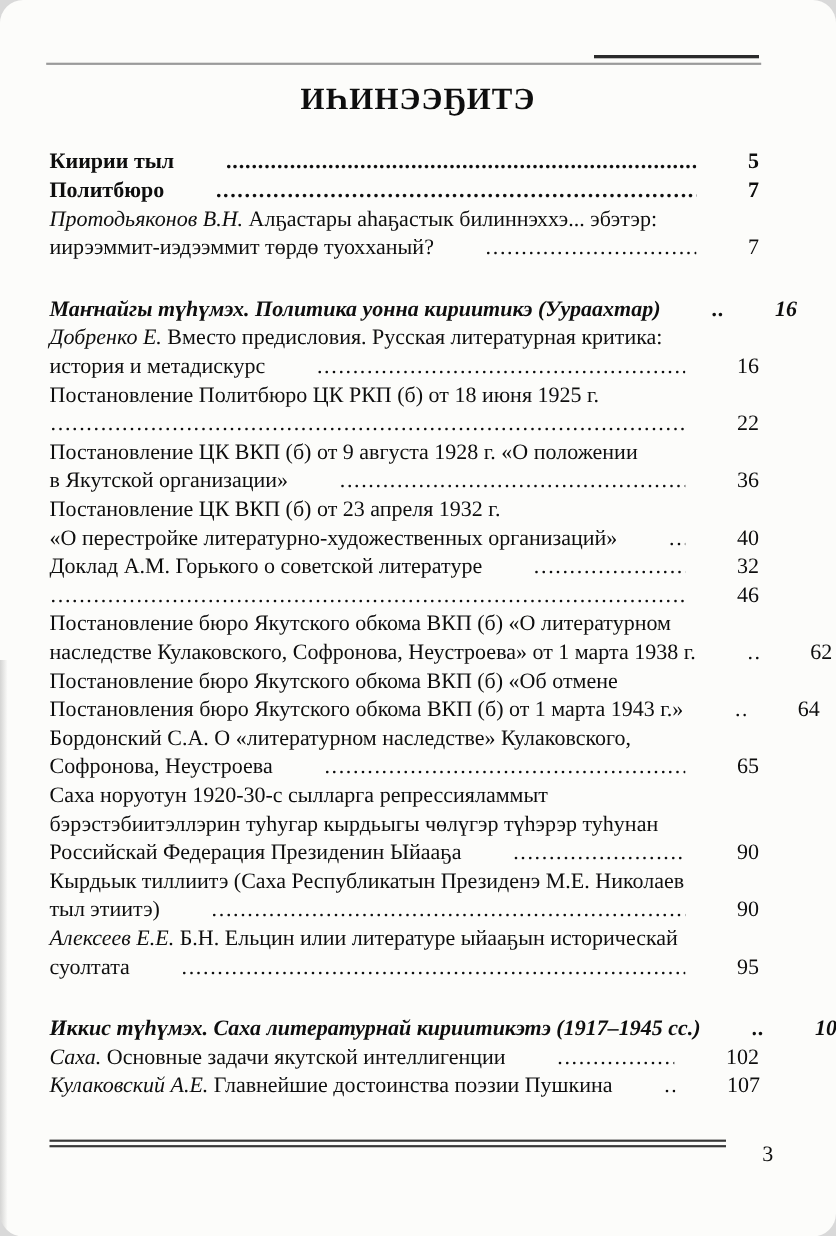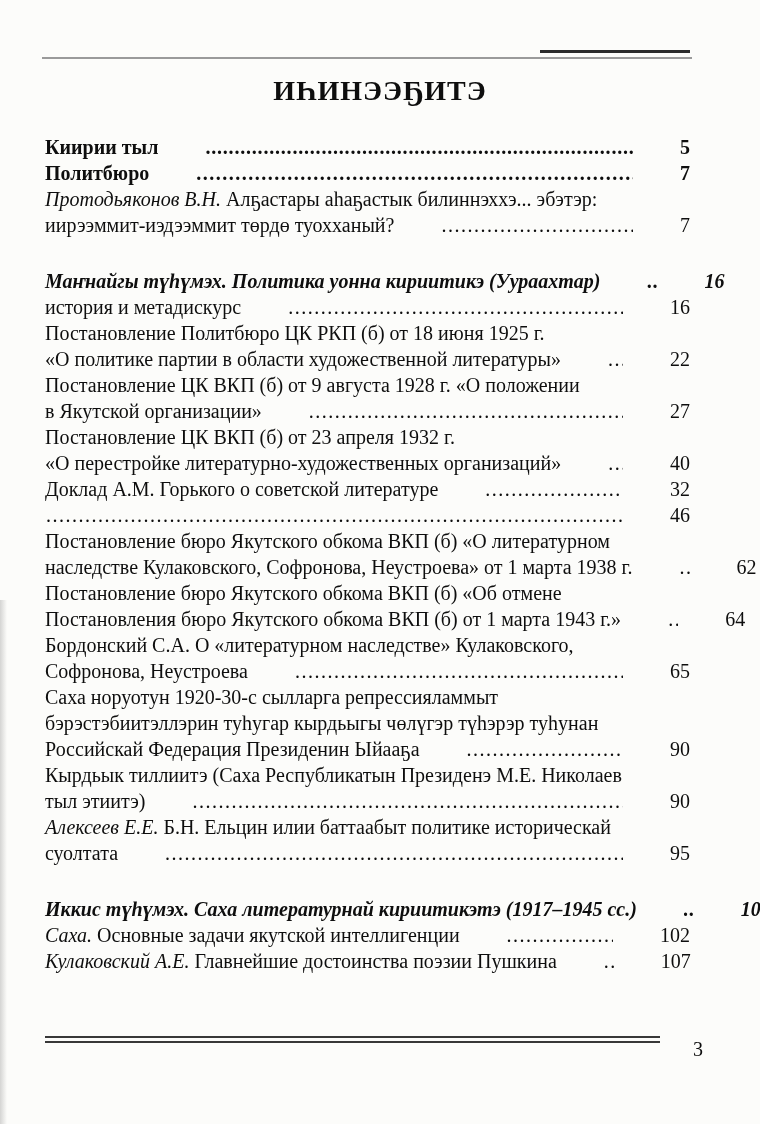--- a/index.html
+++ b/index.html
@@ -6,20 +6,21 @@
   body { background: #d9d9d9; }
   .page {
     position: relative;
     width: 760px;
     height: 1124px;
     margin: 0 auto;
     background: #fcfcfa;
     overflow: hidden;
     font-family: "Liberation Serif", "DejaVu Serif", serif;
     color: #0e0e0e;
+    border-radius: 21px;
   }
   .rule-short {
     position: absolute;
     top: 50px; left: 540px;
     width: 150px; height: 3px;
     background: #2b2b2b;
   }
   .rule-long {
     position: absolute;
     top: 57px; left: 42px;
@@ -107,39 +108,41 @@
         <span class="toc-text"><span>иирээммит-иэдээммит төрдө туохханый? </span></span>
         <span class="leader"></span>
         <span class="pg">7</span>
       </div>
       <div class="toc-line bold gap">
         <span class="toc-text"><span>Маҥнайгы түһүмэх. Политика уонна кириитикэ (Уураахтар) </span></span>
         <span class="leader bold"></span>
         <span class="pg bold">16</span>
       </div>
       <div class="toc-line">
+        <span class="toc-text"><span class="it">Добренко Е.</span><span> Вместо предисловия. Русская литературная критика:</span></span>
+      </div>
+      <div class="toc-line">
         <span class="toc-text"><span>история и метадискурс </span></span>
         <span class="leader"></span>
         <span class="pg">16</span>
       </div>
       <div class="toc-line">
         <span class="toc-text"><span>Постановление Политбюро ЦК РКП (б) от 18 июня 1925 г.</span></span>
       </div>
       <div class="toc-line">
-        <span class="toc-text"><span>«О политике партии в области художественной литературы» </span></span>
         <span class="leader"></span>
         <span class="pg">22</span>
       </div>
       <div class="toc-line">
         <span class="toc-text"><span>Постановление ЦК ВКП (б) от 9 августа 1928 г. «О положении</span></span>
       </div>
       <div class="toc-line">
         <span class="toc-text"><span>в Якутской организации» </span></span>
         <span class="leader"></span>
-        <span class="pg">27</span>
+        <span class="pg">36</span>
       </div>
       <div class="toc-line">
         <span class="toc-text"><span>Постановление ЦК ВКП (б) от 23 апреля 1932 г.</span></span>
       </div>
       <div class="toc-line">
         <span class="toc-text"><span>«О перестройке литературно-художественных организаций» </span></span>
         <span class="leader"></span>
         <span class="pg">40</span>
       </div>
       <div class="toc-line">
@@ -188,21 +191,21 @@
       </div>
       <div class="toc-line">
         <span class="toc-text"><span>Кырдьык тиллиитэ (Саха Республикатын Президенэ М.Е. Николаев</span></span>
       </div>
       <div class="toc-line">
         <span class="toc-text"><span>тыл этиитэ) </span></span>
         <span class="leader"></span>
         <span class="pg">90</span>
       </div>
       <div class="toc-line">
-        <span class="toc-text"><span class="it">Алексеев Е.Е.</span><span> Б.Н. Ельцин илии баттаабыт политике историческай</span></span>
+        <span class="toc-text"><span class="it">Алексеев Е.Е.</span><span> Б.Н. Ельцин илии литературе ыйааҕын историческай</span></span>
       </div>
       <div class="toc-line">
         <span class="toc-text"><span>суолтата </span></span>
         <span class="leader"></span>
         <span class="pg">95</span>
       </div>
       <div class="toc-line bold gap">
         <span class="toc-text"><span>Иккис түһүмэх. Саха литературнай кириитикэтэ (1917–1945 сс.) </span></span>
         <span class="leader bold"></span>
         <span class="pg bold">102</span>

